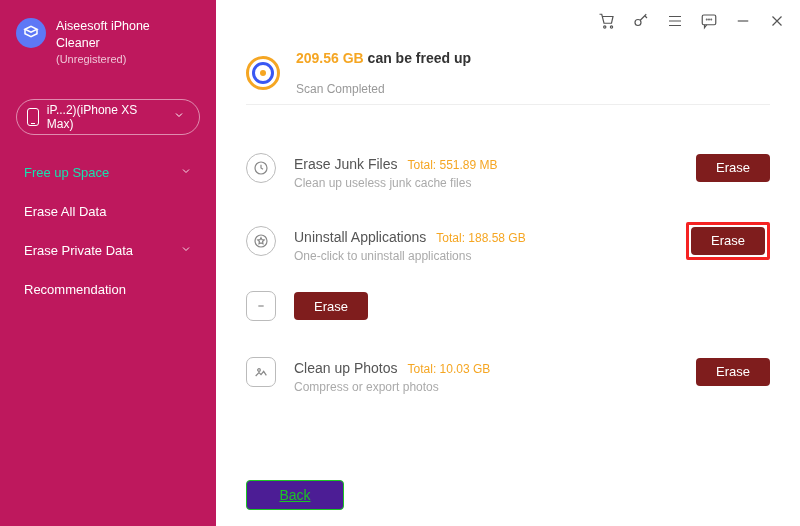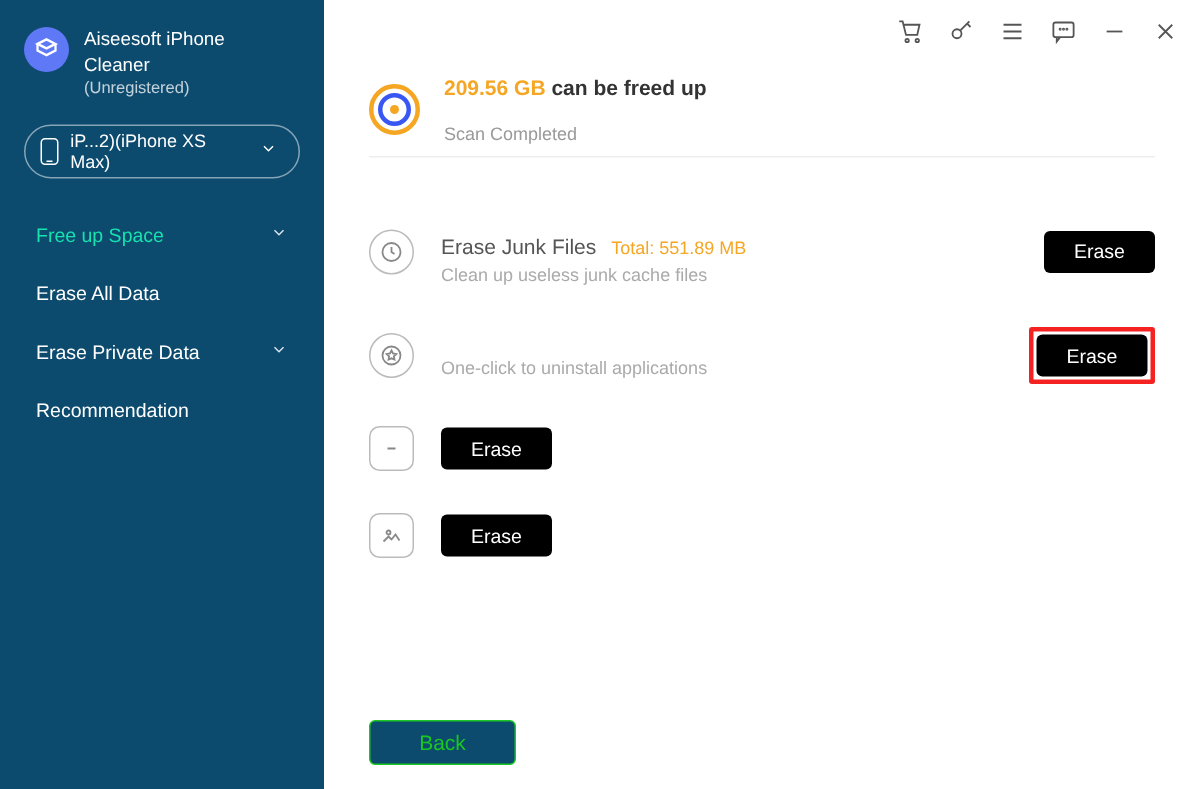--- a/index.html
+++ b/index.html
@@ -1,26 +1,26 @@
 <!DOCTYPE html>
 <html><head>
 <meta charset="utf-8">
 <style>
   * { box-sizing: border-box; margin: 0; padding: 0; font-family: "Segoe UI", Arial, sans-serif; }
   body { width: 800px; height: 526px; background: #fff; overflow: hidden; position: relative; }
   .topbar { position: absolute; top: 10px; right: 12px; display: flex; gap: 12px; align-items: center; }
   .topbar .ticon { width: 22px; height: 22px; display: flex; align-items: center; justify-content: center; color: #555; cursor: pointer; }
   .topbar .ticon svg { width: 18px; height: 18px; stroke: #555; stroke-width: 1.6; fill: none; }
-  .sidebar { position: absolute; left: 0; top: 0; width: 216px; height: 526px; background: #0c4a6e; color: #fff; padding: 16px 10px; }
+  .sidebar { position: absolute; left: 0; top: 0; width: 216px; height: 526px; background: #be185d; color: #fff; padding: 16px 10px; }
   .brand { display: flex; align-items: flex-start; gap: 10px; padding: 2px 6px 14px 6px; }
   .logo { width: 30px; height: 30px; border-radius: 50%; background: #5e78f6; display:flex; align-items:center; justify-content:center; }
   .logo svg { width: 18px; height: 18px; stroke: #fff; fill: none; stroke-width: 2; }
   .brand-text { font-size: 12.5px; line-height: 1.35; }
   .brand-text .reg { opacity: .75; font-size: 11px; }
-  .device { margin: 2px 6px 18px 6px; height: 36px; border: 1px solid rgba(255,255,255,.5); border-radius: 20px; display:flex; align-items:center; padding: 0 14px 0 10px; gap: 8px; font-size: 12px; cursor: pointer; }
+  .device { margin: 18px 6px 18px 6px; height: 36px; border: 1px solid rgba(255,255,255,.5); border-radius: 20px; display:flex; align-items:center; padding: 0 14px 0 10px; gap: 8px; font-size: 12px; cursor: pointer; }
   .device .phone { width: 12px; height: 18px; border: 1.5px solid #fff; border-radius: 3px; position: relative; }
   .device .phone::after { content:""; position:absolute; bottom:1px; left:50%; transform:translateX(-50%); width:4px; height:1px; background:#fff; }
   .device .chev { margin-left: auto; }
   .nav { display:flex; flex-direction:column; }
   .nav-item { display:flex; align-items:center; justify-content:space-between; padding: 12px 14px; font-size: 13px; cursor: pointer; border-radius: 4px; }
   .nav-item.active { color: #17e1ae; text-align: right; }
   .nav-item .chev { opacity:.85; }
   .main { position: absolute; left: 216px; top: 0; right: 0; bottom: 0; padding: 50px 30px 20px 30px; }
   .summary { display:flex; align-items:center; gap: 16px; padding-bottom: 8px; border-bottom: 1px solid #eee; margin-bottom: 26px; }
   .target-ring { width: 34px; height: 34px; border-radius: 50%; border: 3px solid #f5a623; position: relative; display:flex; align-items:center; justify-content:center; }
@@ -31,24 +31,24 @@
   .sum-title .rest { color:#333; font-weight:600; }
   .sum-sub { font-size: 12px; color:#999; margin-top: 16px; }
   .row { display:flex; align-items:center; gap: 18px; padding: 14px 0; }
   .row-icon { width: 30px; height: 30px; border: 1.5px solid #bbb; border-radius: 50%; display:flex; align-items:center; justify-content:center; color:#888; flex-shrink:0; }
   .row-icon.square { border-radius: 7px; }
   .row-icon svg { width: 16px; height: 16px; stroke: #888; fill: none; stroke-width: 1.8; }
   .row-text { flex: 1; margin-top: 11px; }
   .row-title { font-size: 14px; color:#555; }
   .row-title .total { color:#f5a623; font-size: 12px; margin-left: 10px; }
   .row-sub { font-size: 12px; color:#aaa; margin-top: 4px; }
-  .btn-erase { width: 74px; height: 28px; background:#000000; color:#fff; border:none; border-radius: 4px; font-size: 13px; cursor:pointer; }
+  .btn-erase { width: 74px; height: 28px; background:#7f1d1d; color:#fff; border:none; border-radius: 4px; font-size: 13px; cursor:pointer; }
   .highlight-box { border: 3px solid #f52222; border-radius: 2px; padding: 2px; display:inline-flex; }
   .highlight-box .btn-erase { margin:0; }
-  .back { position:absolute; left: 30px; bottom: 16px; width: 98px; height: 30px; border:1.5px solid #1bc622; border-radius:4px; background:#0c4a6e; color:#1bc622; font-size:14px; cursor:pointer; }
+  .back { position:absolute; left: 30px; bottom: 16px; width: 98px; height: 30px; border:1.5px solid #1bc622; border-radius:4px; background:#4c1d95; color:#1bc622; font-size:14px; cursor:pointer;text-decoration:underline; }
   .chev svg { width:12px; height:12px; stroke:#fff; fill:none; stroke-width:2; }
 </style>
 </head>
 <body>
 
 <div class="topbar">
   <div class="ticon">
       <svg viewBox="0 0 24 24">
         <path d="M5 6h15l-2 9H8L5 3H2"></path>
         <circle cx="9" cy="20" r="1.5"></circle>
@@ -157,20 +157,21 @@
   </div>
 
   <div class="row">
     <div class="row-icon">
         <svg viewBox="0 0 24 24">
           <circle cx="12" cy="12" r="9"></circle>
           <path d="M12 7l1.5 3 3.3.5-2.4 2.3.6 3.3L12 14.8 9 16.1l.6-3.3-2.4-2.3 3.3-.5z"></path>
         </svg>
       </div>
     <div class="row-text">
+      <div class="row-title"><span>Uninstall Applications</span><span class="total">Total: 188.58 GB</span></div>
       <div class="row-sub">One-click to uninstall applications</div>
     </div>
     <span class="highlight-box">
       <button class="btn-erase">Erase</button>
     </span>
   </div>
 
   <div class="row">
     <div class="row-icon square">
         <svg viewBox="0 0 24 24">
@@ -180,17 +181,21 @@
     <button class="btn-erase">Erase</button>
   </div>
 
   <div class="row">
     <div class="row-icon square">
         <svg viewBox="0 0 24 24">
           <circle cx="9" cy="9" r="2"></circle>
           <path d="M4 18l5-5 3 3 4-5 4 6"></path>
         </svg>
       </div>
+    <div class="row-text">
+      <div class="row-title"><span>Clean up Photos</span><span class="total">Total: 10.03 GB</span></div>
+      <div class="row-sub">Compress or export photos</div>
+    </div>
     <button class="btn-erase">Erase</button>
   </div>
 
   <button class="back">Back</button>
 </div>
 
 </body></html>

